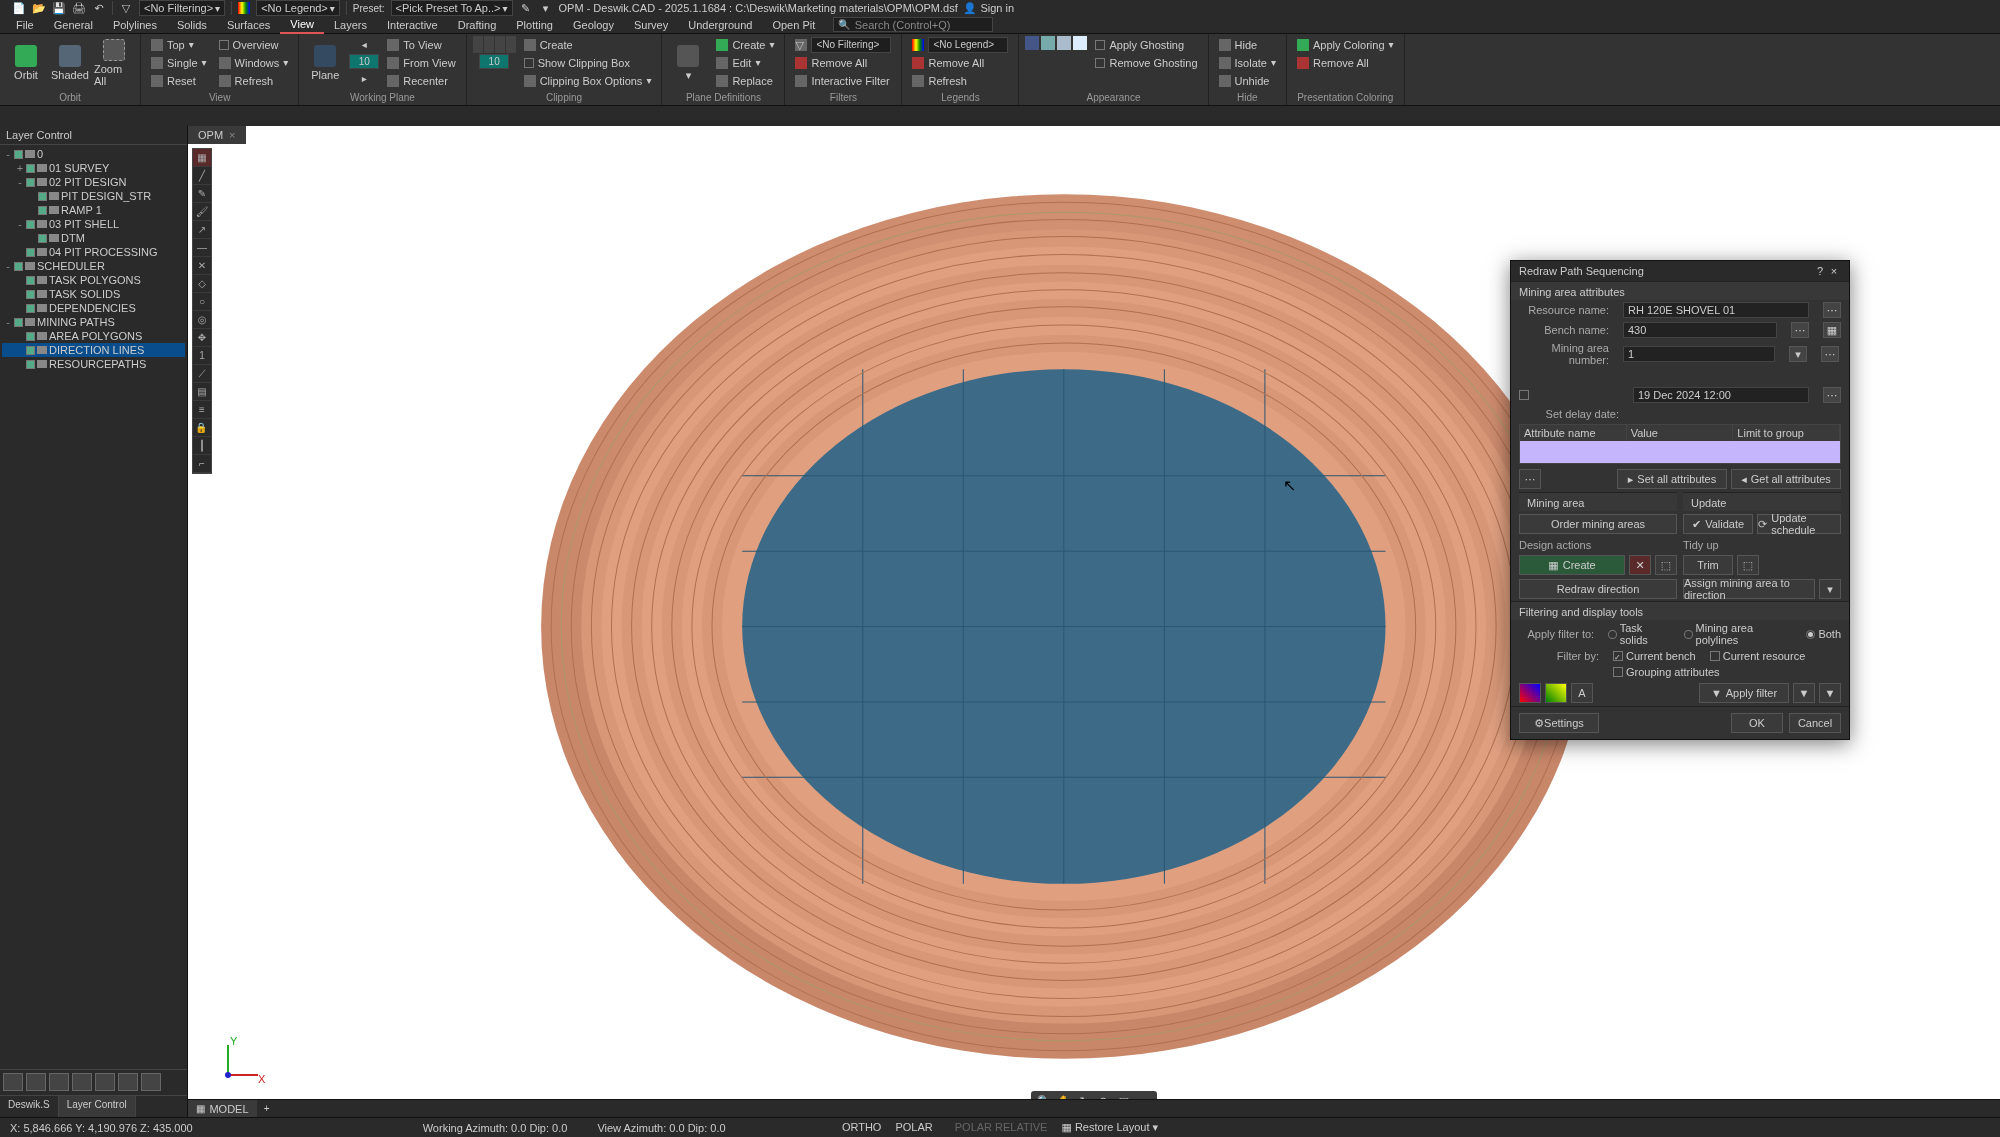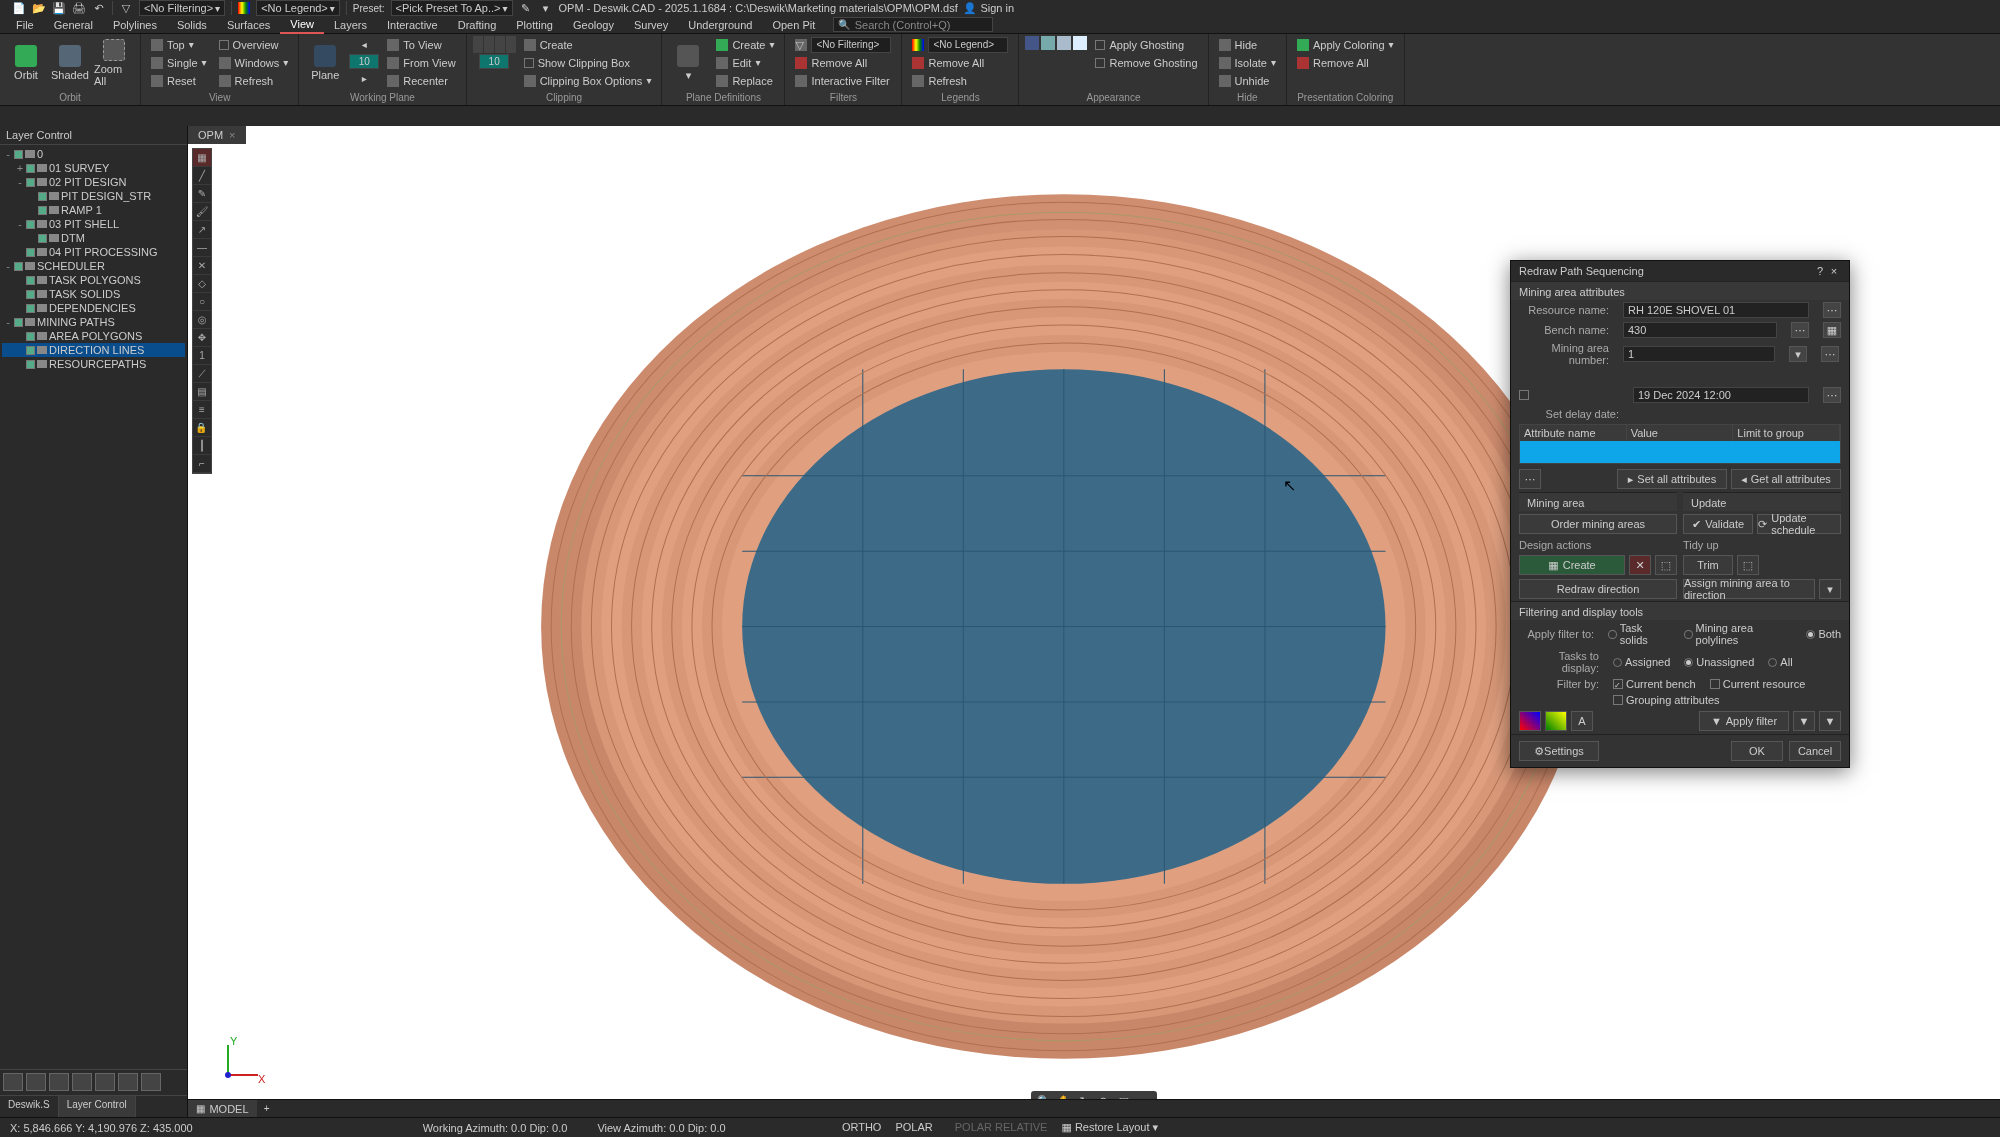--- a/index.html
+++ b/index.html
@@ -58,21 +58,21 @@
 
 .dlg { position:absolute; top:260px; right:150px; width:340px; background:#333; border:1px solid #111; box-shadow:0 4px 20px rgba(0,0,0,.5); z-index:10; font-size:10px; }
 .dlg .dh { background:#2a2a2a; padding:4px 8px; display:flex; align-items:center; }
 .dlg .dh .sp { flex:1; }
 .dlg .dh .hb { width:14px; cursor:pointer; text-align:center; }
 .dlg .sec { padding:4px 8px 2px; color:#ccc; background:#383838; border-top:1px solid #222; }
 .dlg .row { display:flex; align-items:center; padding:2px 8px; gap:14px; }
 .dlg .row .rl { width:90px; text-align:right; color:#aaa; }
 .dlg .inp { flex:1; background:#222; border:1px solid #444; height:16px; padding:0 4px; color:#ccc; }
 .dlg .ib { width:18px; height:16px; background:#444; border:1px solid #555; cursor:pointer; display:flex; align-items:center; justify-content:center; }
-.dlg .tbl { margin:2px 8px; height:40px; background:#0ea5e9; border:1px solid #444; }
+.dlg .tbl { margin:2px 8px; height:40px; background:#c4b5fd; border:1px solid #444; }
 .dlg .tbl .th { display:flex; background:#3a3a3a; }
 .dlg .tbl .th div { flex:1; padding:2px 4px; border-right:1px solid #444; }
 .dlg .btnrow { display:flex; gap:4px; padding:3px 8px; }
 .dlg .dbtn { flex:1; background:#3a3a3a; border:1px solid #555; height:20px; display:flex; align-items:center; justify-content:center; gap:4px; cursor:pointer; }
 .dlg .dbtn.sm { flex:0 0 auto; width:22px; }
 .dlg .cols { display:flex; gap:6px; padding:0 8px; }
 .dlg .cols .col { flex:1; }
 .dlg .rad { display:flex; align-items:center; gap:3px; }
 .dlg .rad .r { width:9px; height:9px; border:1px solid #777; border-radius:50%; }
 .dlg .rad .r.on::after { content:""; display:block; width:5px; height:5px; background:#ccc; border-radius:50%; margin:1px; }
@@ -649,35 +649,20 @@
     <span class="rad">
         <span class="r"></span>
         <span>Mining area polylines</span>
       </span>
     <span class="rad">
         <span class="r on"></span>
         <span>Both</span>
       </span>
   </div>
   <div class="row">
-      <span class="rl" style="width:80px;">Tasks to display:</span>
-    <span class="rad">
-        <span class="r"></span>
-        <span>Assigned</span>
-      </span>
-    <span class="rad">
-        <span class="r on"></span>
-        <span>Unassigned</span>
-      </span>
-    <span class="rad">
-        <span class="r"></span>
-        <span>All</span>
-      </span>
-  </div>
-  <div class="row">
       <span class="rl" style="width:80px;">Filter by:</span>
     <span class="rad">
         <span class="chk on"></span>
         <span>Current bench</span>
       </span>
     <span class="rad">
         <span class="chk"></span>
         <span>Current resource</span>
       </span>
   </div>

